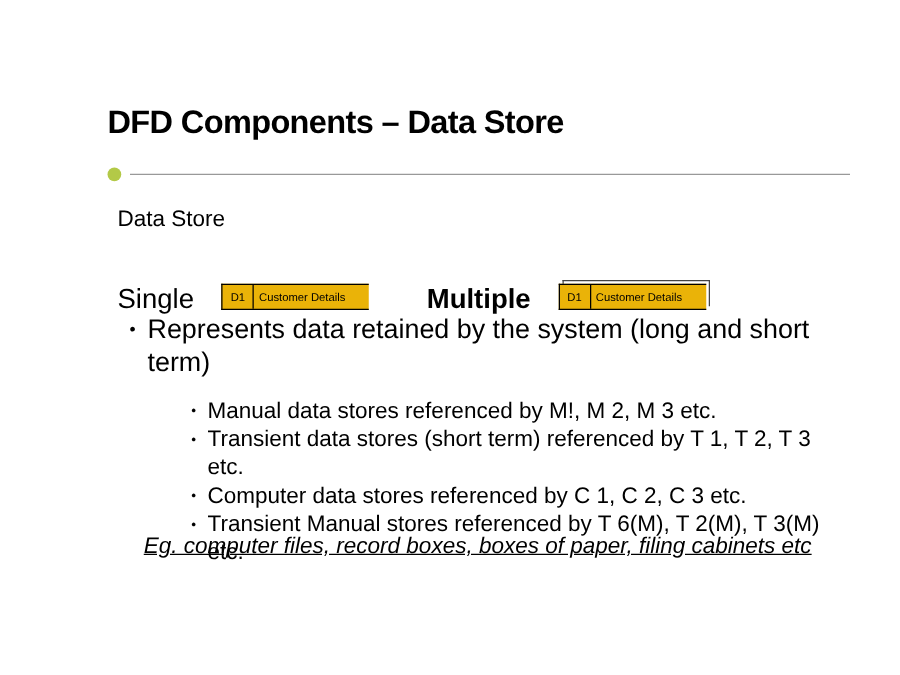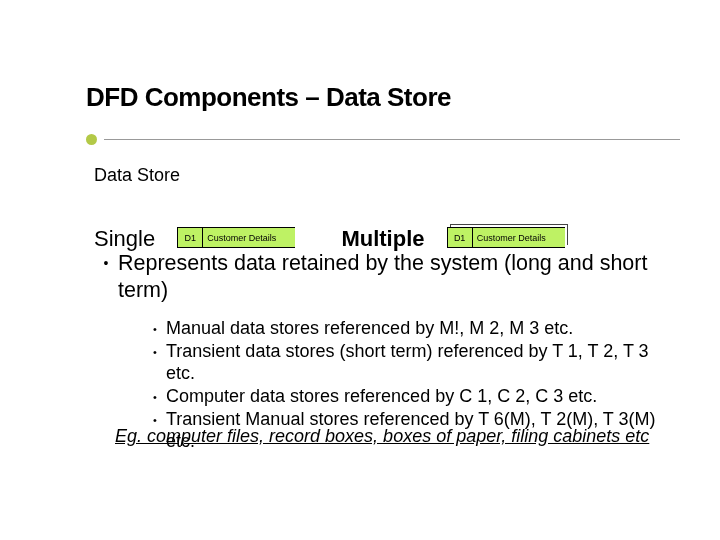--- a/index.html
+++ b/index.html
@@ -96,21 +96,21 @@
   }
   .ds-main {
     position: absolute;
     left: 0;
     top: 0;
     width: 118px;
     height: 21px;
     border-top: 1px solid #000;
     border-bottom: 1px solid #000;
     border-left: 1px solid #000;
-    background: #bef264;
+    background: #eab308;
     box-sizing: border-box;
     display: flex;
     align-items: stretch;
   }
   .ds-id {
     width: 24px;
     border-right: 1px solid #000;
     font-size: 9px;
     display: flex;
     align-items: center;

